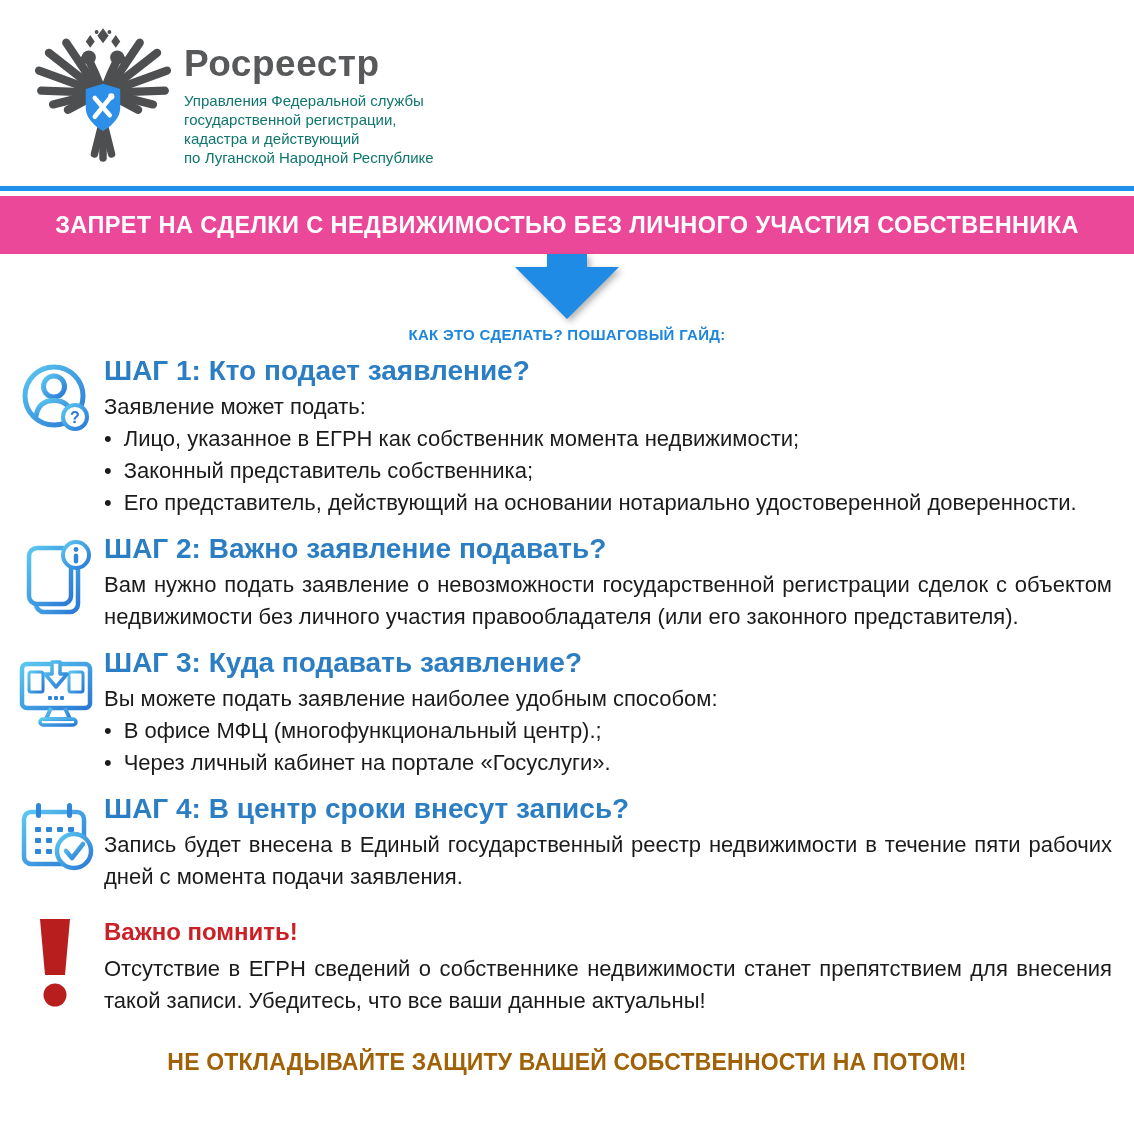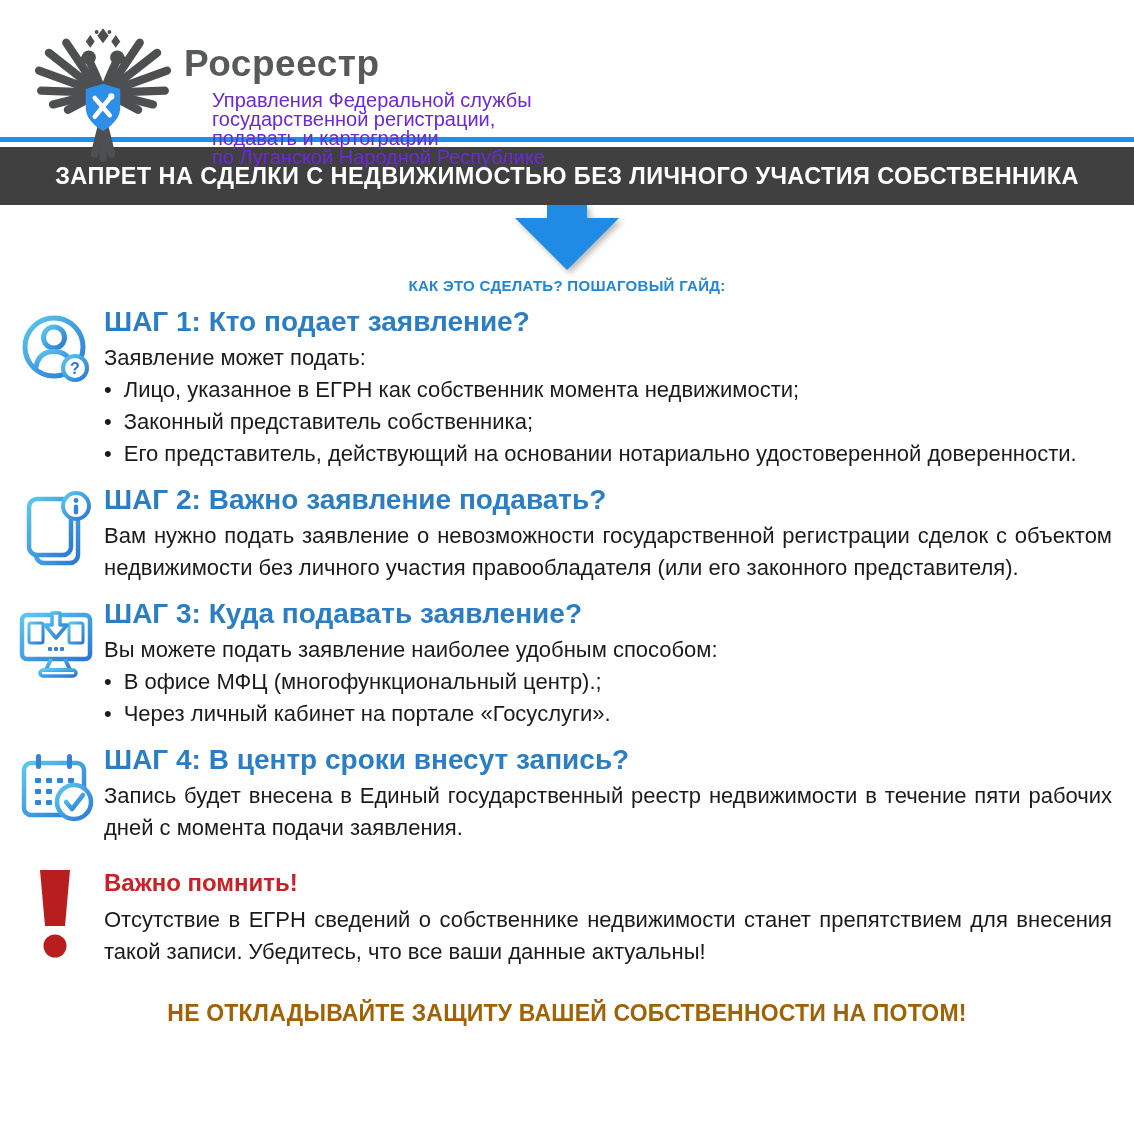--- a/index.html
+++ b/index.html
@@ -2,29 +2,29 @@
 <html><head>
 <meta charset="utf-8">
 <style>
   html,body{margin:0;padding:0;}
   body{
     width:1134px;height:1134px;background:#ffffff;overflow:hidden;
     font-family:"Liberation Sans", sans-serif;
     -webkit-font-smoothing:antialiased;
   }
   
-  .header{display:flex;align-items:flex-start;padding:20px 0 0 28px;height:137px;box-sizing:border-box;}
+  .header{display:flex;align-items:flex-start;padding:20px 0 0 28px;height:186px;box-sizing:border-box;}
   .eagle-box{width:150px;height:150px;flex:0 0 150px;}
   .brand{margin-left:6px;padding-top:24px;color:#58595B;}
   .brand-title{font-size:37px;font-weight:bold;letter-spacing:.5px;line-height:40px;}
-  .brand-sub{margin-top:7px;font-size:20px;line-height:19px;color:#6d28d9;margin-left:28px;}
+  .brand-sub{margin-top:7px;font-size:15px;line-height:19px;color:#0f766e;}
   
   .stripe{height:5px;background:#1E8FEA;margin-top:0;}
   .stripe-gap{height:5px;background:#ffffff;}
-  .banner{height:58px;background:#404040;display:flex;align-items:center;justify-content:center;}
+  .banner{height:58px;background:#ec4899;display:flex;align-items:center;justify-content:center;}
   .banner-text{color:#ffffff;font-size:23.5px;font-weight:bold;letter-spacing:.4px;}
   
   .arrow-row{display:flex;justify-content:center;height:66px;}
   .arrow-svg{filter:drop-shadow(3px 3px 3px rgba(40,40,40,.35));}
   
   .guide-heading{text-align:center;color:#1E86DB;font-weight:bold;font-size:15px;letter-spacing:.3px;margin-top:6px;}
   
   .steps{padding:13px 22px 0 16px;}
   .step{display:flex;margin-bottom:15px;}
   .step-icon{flex:0 0 88px;padding-top:4px;}
@@ -124,21 +124,21 @@
         <path d="M89 99 L109 122"></path>
       </g>
       <circle cx="111" cy="97" r="4.2" fill="#ffffff"></circle>
     </svg>
   </div>
   <div class="brand">
     <div class="brand-title">Росреестр</div>
     <div class="brand-sub">
       <div>Управления Федеральной службы</div>
       <div>государственной регистрации,</div>
-      <div>подавать и картографии</div>
+      <div>кадастра и действующий</div>
       <div>по Луганской Народной Республике</div>
     </div>
   </div>
 </div>
 
 <div class="stripe"></div>
 <div class="stripe-gap"></div>
 <div class="banner">
   <div class="banner-text">ЗАПРЕТ НА СДЕЛКИ С НЕДВИЖИМОСТЬЮ БЕЗ ЛИЧНОГО УЧАСТИЯ СОБСТВЕННИКА</div>
 </div>

